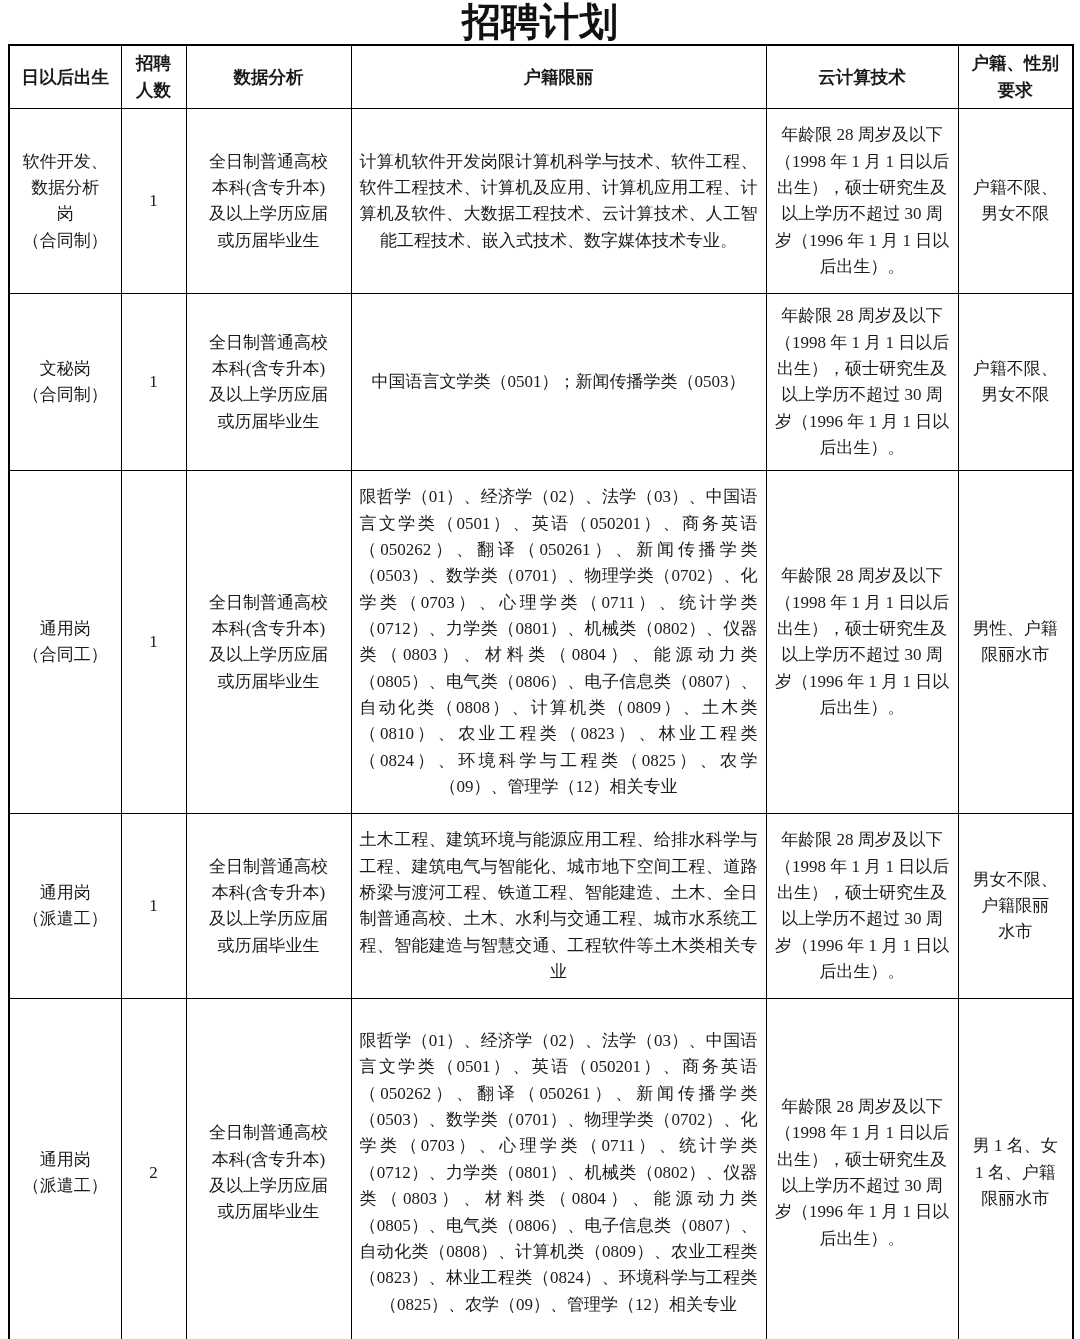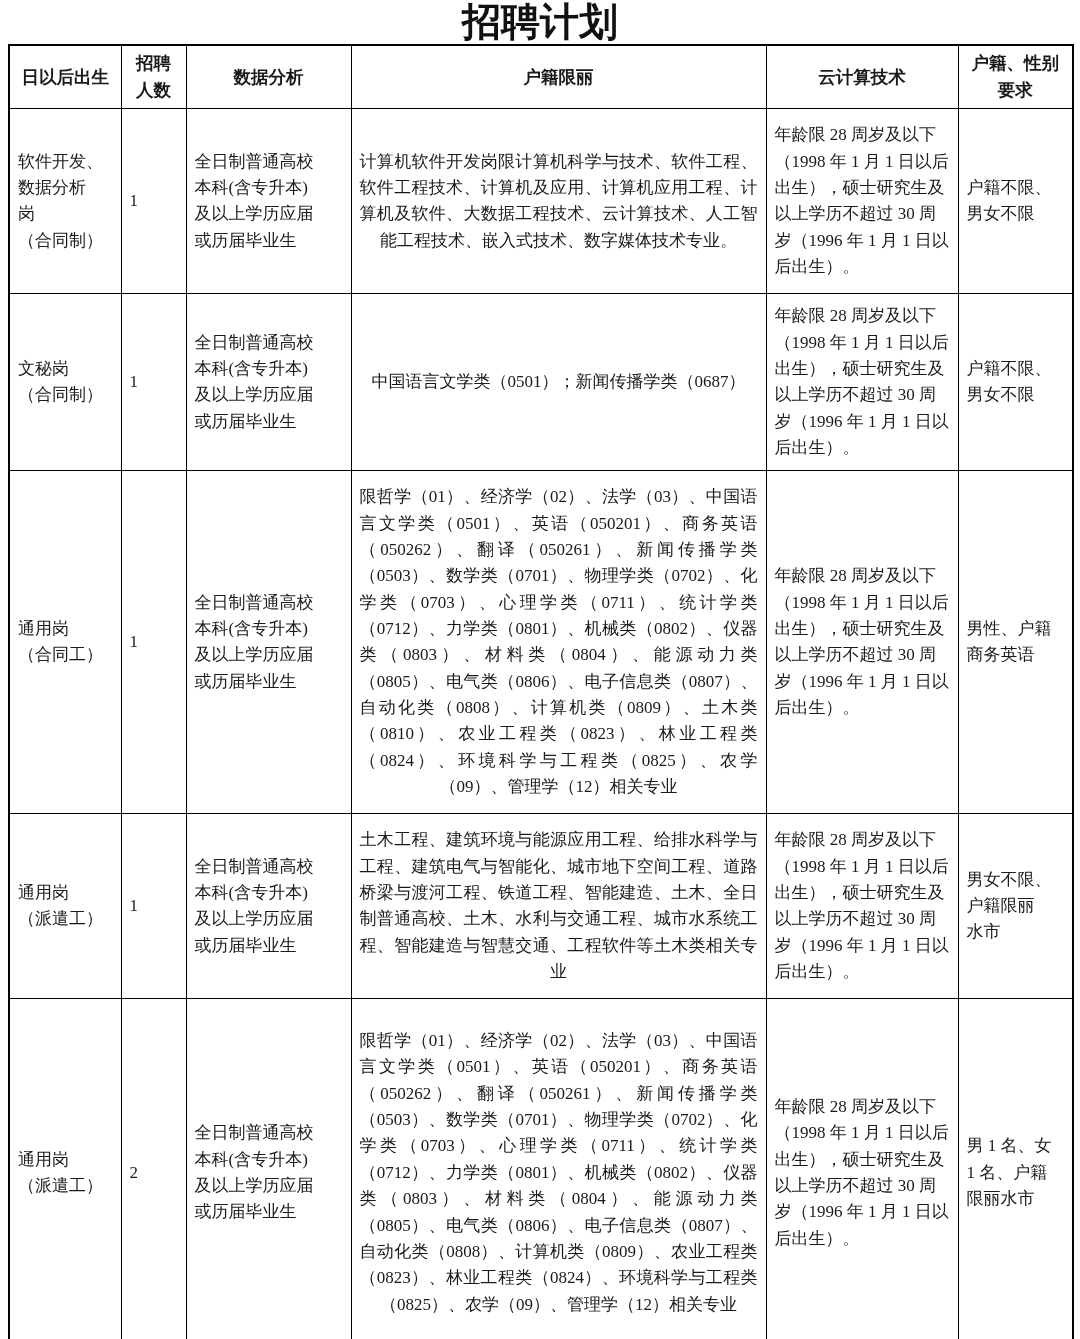--- a/index.html
+++ b/index.html
@@ -35,29 +35,30 @@
     vertical-align: middle;
     overflow: hidden;
   }
   table.recruit th {
     font-weight: bold;
     text-align: center;
     white-space: pre-line;
     font-size: 17.5px;
   }
   td.c-position, td.c-count, td.c-requirement, td.c-household {
-    text-align: left;
+    text-align: center;
     white-space: pre-line;
   }
   td.c-major {
     text-align: justify;
     text-align-last: center;
     padding: 4px 10px;
   }
   td.c-age {
+    text-align: center;
     padding: 4px 10px;
   }
 </style>
 </head>
 <body>
 
 <div class="page">
   <div class="doc-title">招聘计划</div>
 
   <table class="recruit">
@@ -98,37 +99,37 @@
 男女不限</td>
       </tr>
       <tr style="height:177px">
         <td class="c-position">文秘岗
 （合同制）</td>
         <td class="c-count">1</td>
         <td class="c-requirement">全日制普通高校
 本科(含专升本)
 及以上学历应届
 或历届毕业生</td>
-        <td class="c-major">中国语言文学类（0501）；新闻传播学类（0687）</td>
+        <td class="c-major">中国语言文学类（0501）；新闻传播学类（0503）</td>
         <td class="c-age">年龄限 28 周岁及以下（1998 年 1 月 1 日以后出生），硕士研究生及以上学历不超过 30 周岁（1996 年 1 月 1 日以后出生）。</td>
         <td class="c-household">户籍不限、
 男女不限</td>
       </tr>
       <tr style="height:343px">
         <td class="c-position">通用岗
 （合同工）</td>
         <td class="c-count">1</td>
         <td class="c-requirement">全日制普通高校
 本科(含专升本)
 及以上学历应届
 或历届毕业生</td>
         <td class="c-major">限哲学（01）、经济学（02）、法学（03）、中国语言文学类（0501）、英语（050201）、商务英语（050262）、翻译（050261）、新闻传播学类（0503）、数学类（0701）、物理学类（0702）、化学类（0703）、心理学类（0711）、统计学类（0712）、力学类（0801）、机械类（0802）、仪器类（0803）、材料类（0804）、能源动力类（0805）、电气类（0806）、电子信息类（0807）、自动化类（0808）、计算机类（0809）、土木类（0810）、农业工程类（0823）、林业工程类（0824）、环境科学与工程类（0825）、农学（09）、管理学（12）相关专业</td>
         <td class="c-age">年龄限 28 周岁及以下（1998 年 1 月 1 日以后出生），硕士研究生及以上学历不超过 30 周岁（1996 年 1 月 1 日以后出生）。</td>
         <td class="c-household">男性、户籍
-商务英语</td>
+限丽水市</td>
       </tr>
       <tr style="height:185px">
         <td class="c-position">通用岗
 （派遣工）</td>
         <td class="c-count">1</td>
         <td class="c-requirement">全日制普通高校
 本科(含专升本)
 及以上学历应届
 或历届毕业生</td>
         <td class="c-major">土木工程、建筑环境与能源应用工程、给排水科学与工程、建筑电气与智能化、城市地下空间工程、道路桥梁与渡河工程、铁道工程、智能建造、土木、全日制普通高校、土木、水利与交通工程、城市水系统工程、智能建造与智慧交通、工程软件等土木类相关专业</td>

